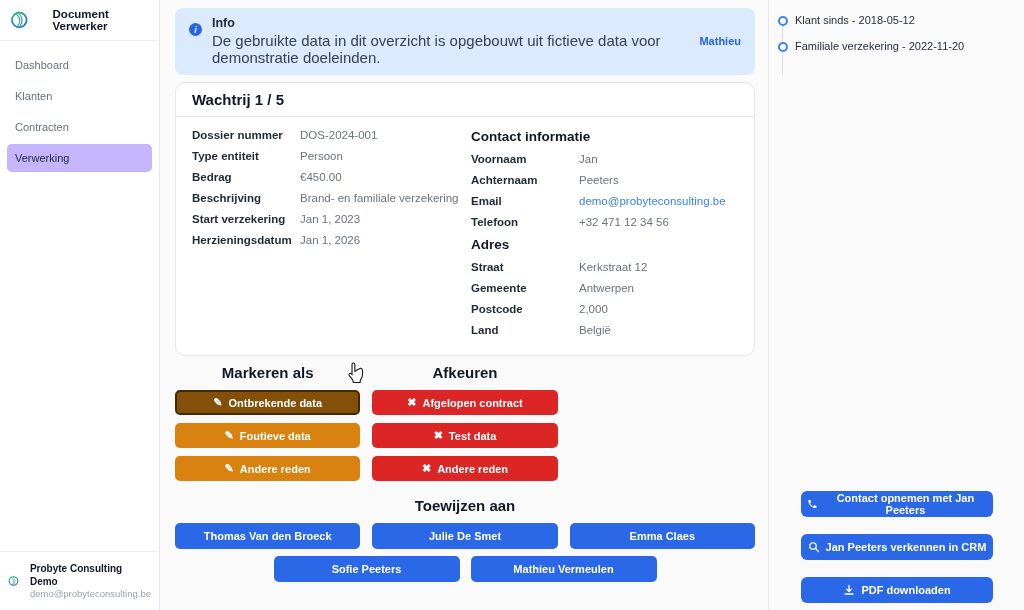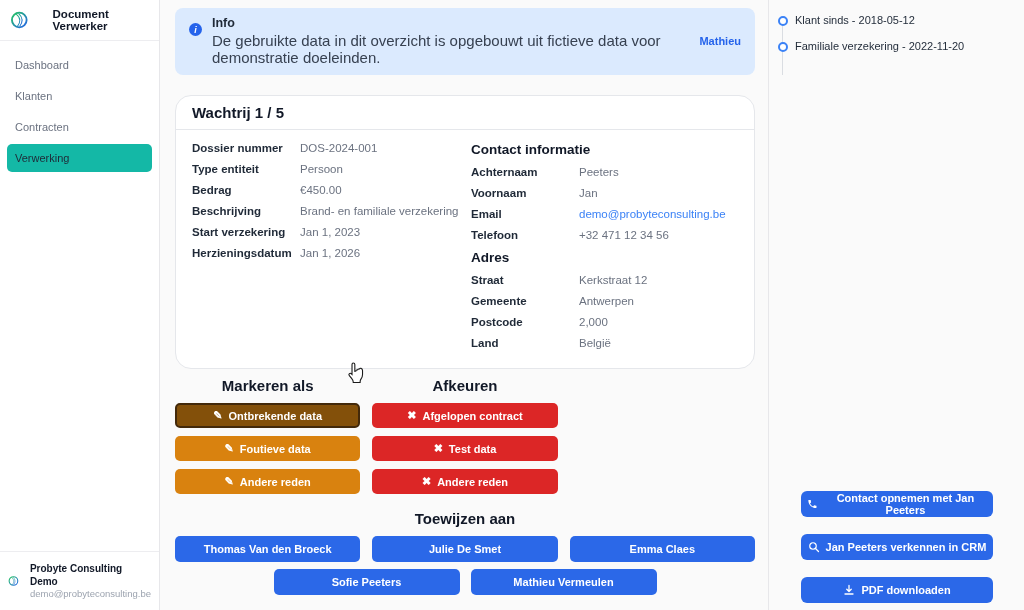--- a/index.html
+++ b/index.html
@@ -10,35 +10,35 @@
     background:#fafafa; color:#111827;
     display:flex; position:relative;
   }
 
   
   .sidebar { width:160px; min-width:160px; background:#fff; border-right:1px solid #e7e7ea; display:flex; flex-direction:column; }
   .sb-header { display:flex; align-items:center; gap:24px; padding:8px 10px; border-bottom:1px solid #ededf0; }
   .sb-title { font-size:11.5px; font-weight:bold; color:#111827; }
   .sb-nav { padding:10px 7px; display:flex; flex-direction:column; gap:3px; }
   .sb-item { font-size:11px; color:#6b7280; padding:8px 8px; border-radius:5px; cursor:pointer; }
-  .sb-item.active { background:#14b8a6; color:#1f2937; }
+  .sb-item.active { background:#c4b5fd; color:#1f2937; }
   .sb-footer { margin-top:auto; border-top:1px solid #ededf0; padding:10px 8px; display:flex; gap:11px; align-items:center; }
   .sb-footer-name { font-size:10px; font-weight:bold; color:#111827; line-height:13px; }
   .sb-footer-email { font-size:9.5px; color:#9ca3af; line-height:12px; }
 
   
   .main { width:608px; min-width:608px; padding:8px 13px 0 15px; }
 
   .banner { background:#dbeafe; border-radius:8px; padding:8px 14px 9px; display:flex; align-items:flex-start; gap:10px; }
   .info-icon { width:13px; height:13px; min-width:13px; border-radius:50%; background:#2563eb; color:#fff; font-size:9px; font-weight:bold; font-style:italic; display:flex; align-items:center; justify-content:center; margin-top:7px; }
   .banner-title { font-size:12.5px; font-weight:bold; color:#1f2937; margin-bottom:2px; }
   .banner-msg { font-size:15px; color:#374151; }
   .banner-action { margin-left:auto; font-size:11px; font-weight:bold; color:#2563eb; cursor:pointer; align-self:center; white-space:nowrap; }
 
-  .card { margin-top:20px; background:#fff; border:1px solid #e5e7eb; border-radius:16px; }
+  .card { margin-top:7px; background:#fff; border:1px solid #e5e7eb; border-radius:10px; }
   .card-header { padding:8px 16px; font-size:15px; font-weight:bold; border-bottom:1px solid #e5e7eb; }
   .card-body { display:grid; grid-template-columns:1fr 1fr; padding:12px 16px 10px; column-gap:12px; }
   .kv { display:grid; grid-template-columns:108px 1fr; margin-bottom:8px; font-size:11.5px; line-height:13px; }
   .kv .k { font-weight:bold; color:#1f2937; }
   .kv .v { color:#6b7280; }
   .kv .v.link { color:#3b82f6; cursor:pointer; }
   .col-heading { font-size:13.5px; font-weight:bold; color:#111827; margin:0 0 9px; line-height:15px; }
   .col-heading.sub { margin-top:4px; }
 
   
@@ -146,26 +146,26 @@
             <span class="v">Jan 1, 2023</span>
           </div>
         <div class="kv">
             <span class="k">Herzieningsdatum</span>
             <span class="v">Jan 1, 2026</span>
           </div>
       </div>
       <div>
         <h3 class="col-heading">Contact informatie</h3>
         <div class="kv">
+            <span class="k">Voornaam</span>
+            <span class="v">Jan</span>
+          </div>
+        <div class="kv">
             <span class="k">Achternaam</span>
             <span class="v">Peeters</span>
-          </div>
-        <div class="kv">
-            <span class="k">Voornaam</span>
-            <span class="v">Jan</span>
           </div>
         <div class="kv">
             <span class="k">Email</span>
             <span class="v link">demo@probyteconsulting.be</span>
           </div>
         <div class="kv">
             <span class="k">Telefoon</span>
             <span class="v">+32 471 12 34 56</span>
           </div>
         <h3 class="col-heading sub">Adres</h3>

